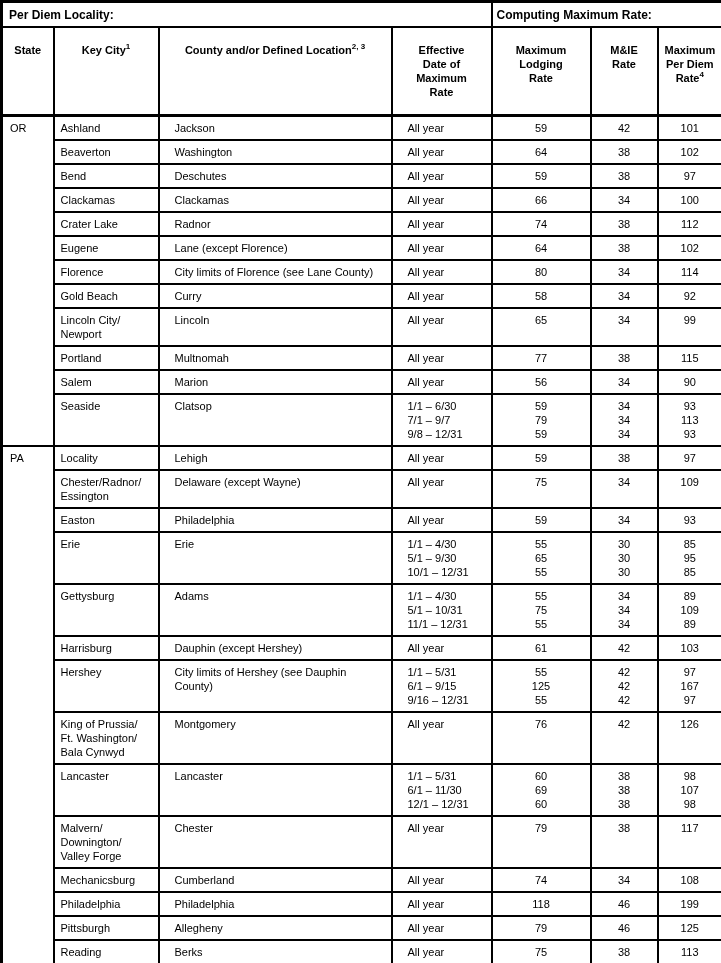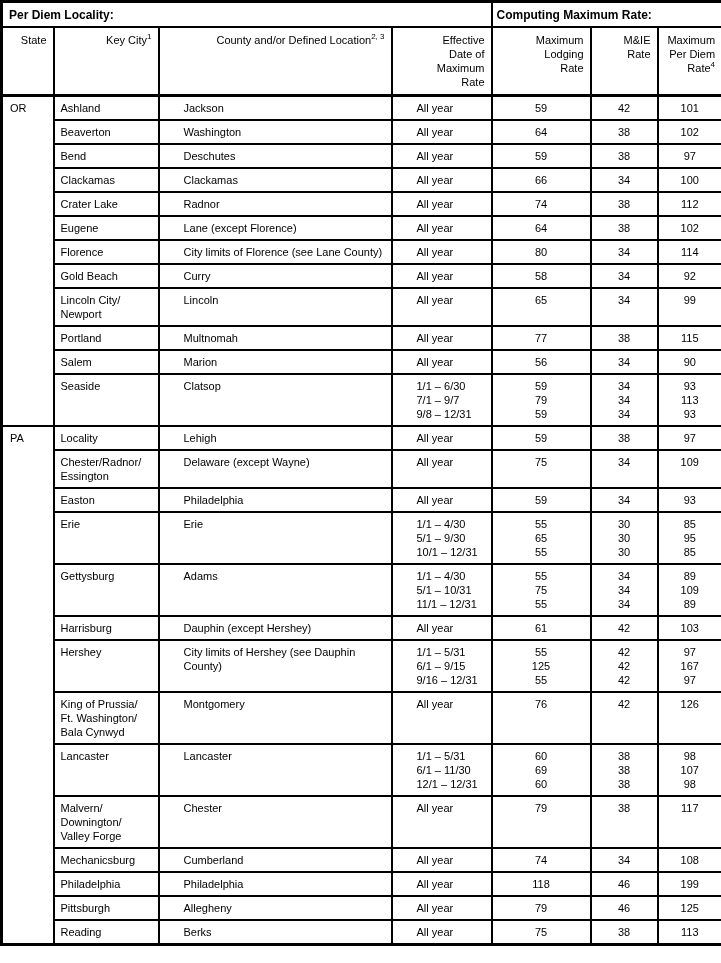--- a/index.html
+++ b/index.html
@@ -29,32 +29,32 @@
   
   tr.top-header th {
     font-weight: bold;
     text-align: left;
     padding: 5px 6px 4px 6px;
     font-size: 12px;
   }
   tr.top-header th.right-span { padding-left: 4px; }
   
   tr.col-headers th {
-    font-weight: normal;
-    text-align: right;
+    font-weight: bold;
+    text-align: center;
     border-bottom: 3px solid #000;
-    padding: 5px 6px;
+    padding: 15px 6px;
   }
   sup {
     font-size: 8px;
     line-height: 0;
     vertical-align: super;
   }
   td.center { text-align: center; padding-left: 2px; padding-right: 2px; }
-  td.cell-county, td.cell-dates { padding-left: 24px; }
+  td.cell-county, td.cell-dates { padding-left: 15px; }
   td.cell-state { padding-left: 7px; }
 </style>
 </head>
 <body>
 
 <table class="perdiem">
   <colgroup>
     <col style="width:52px">
     <col style="width:105px">
     <col style="width:233px">

